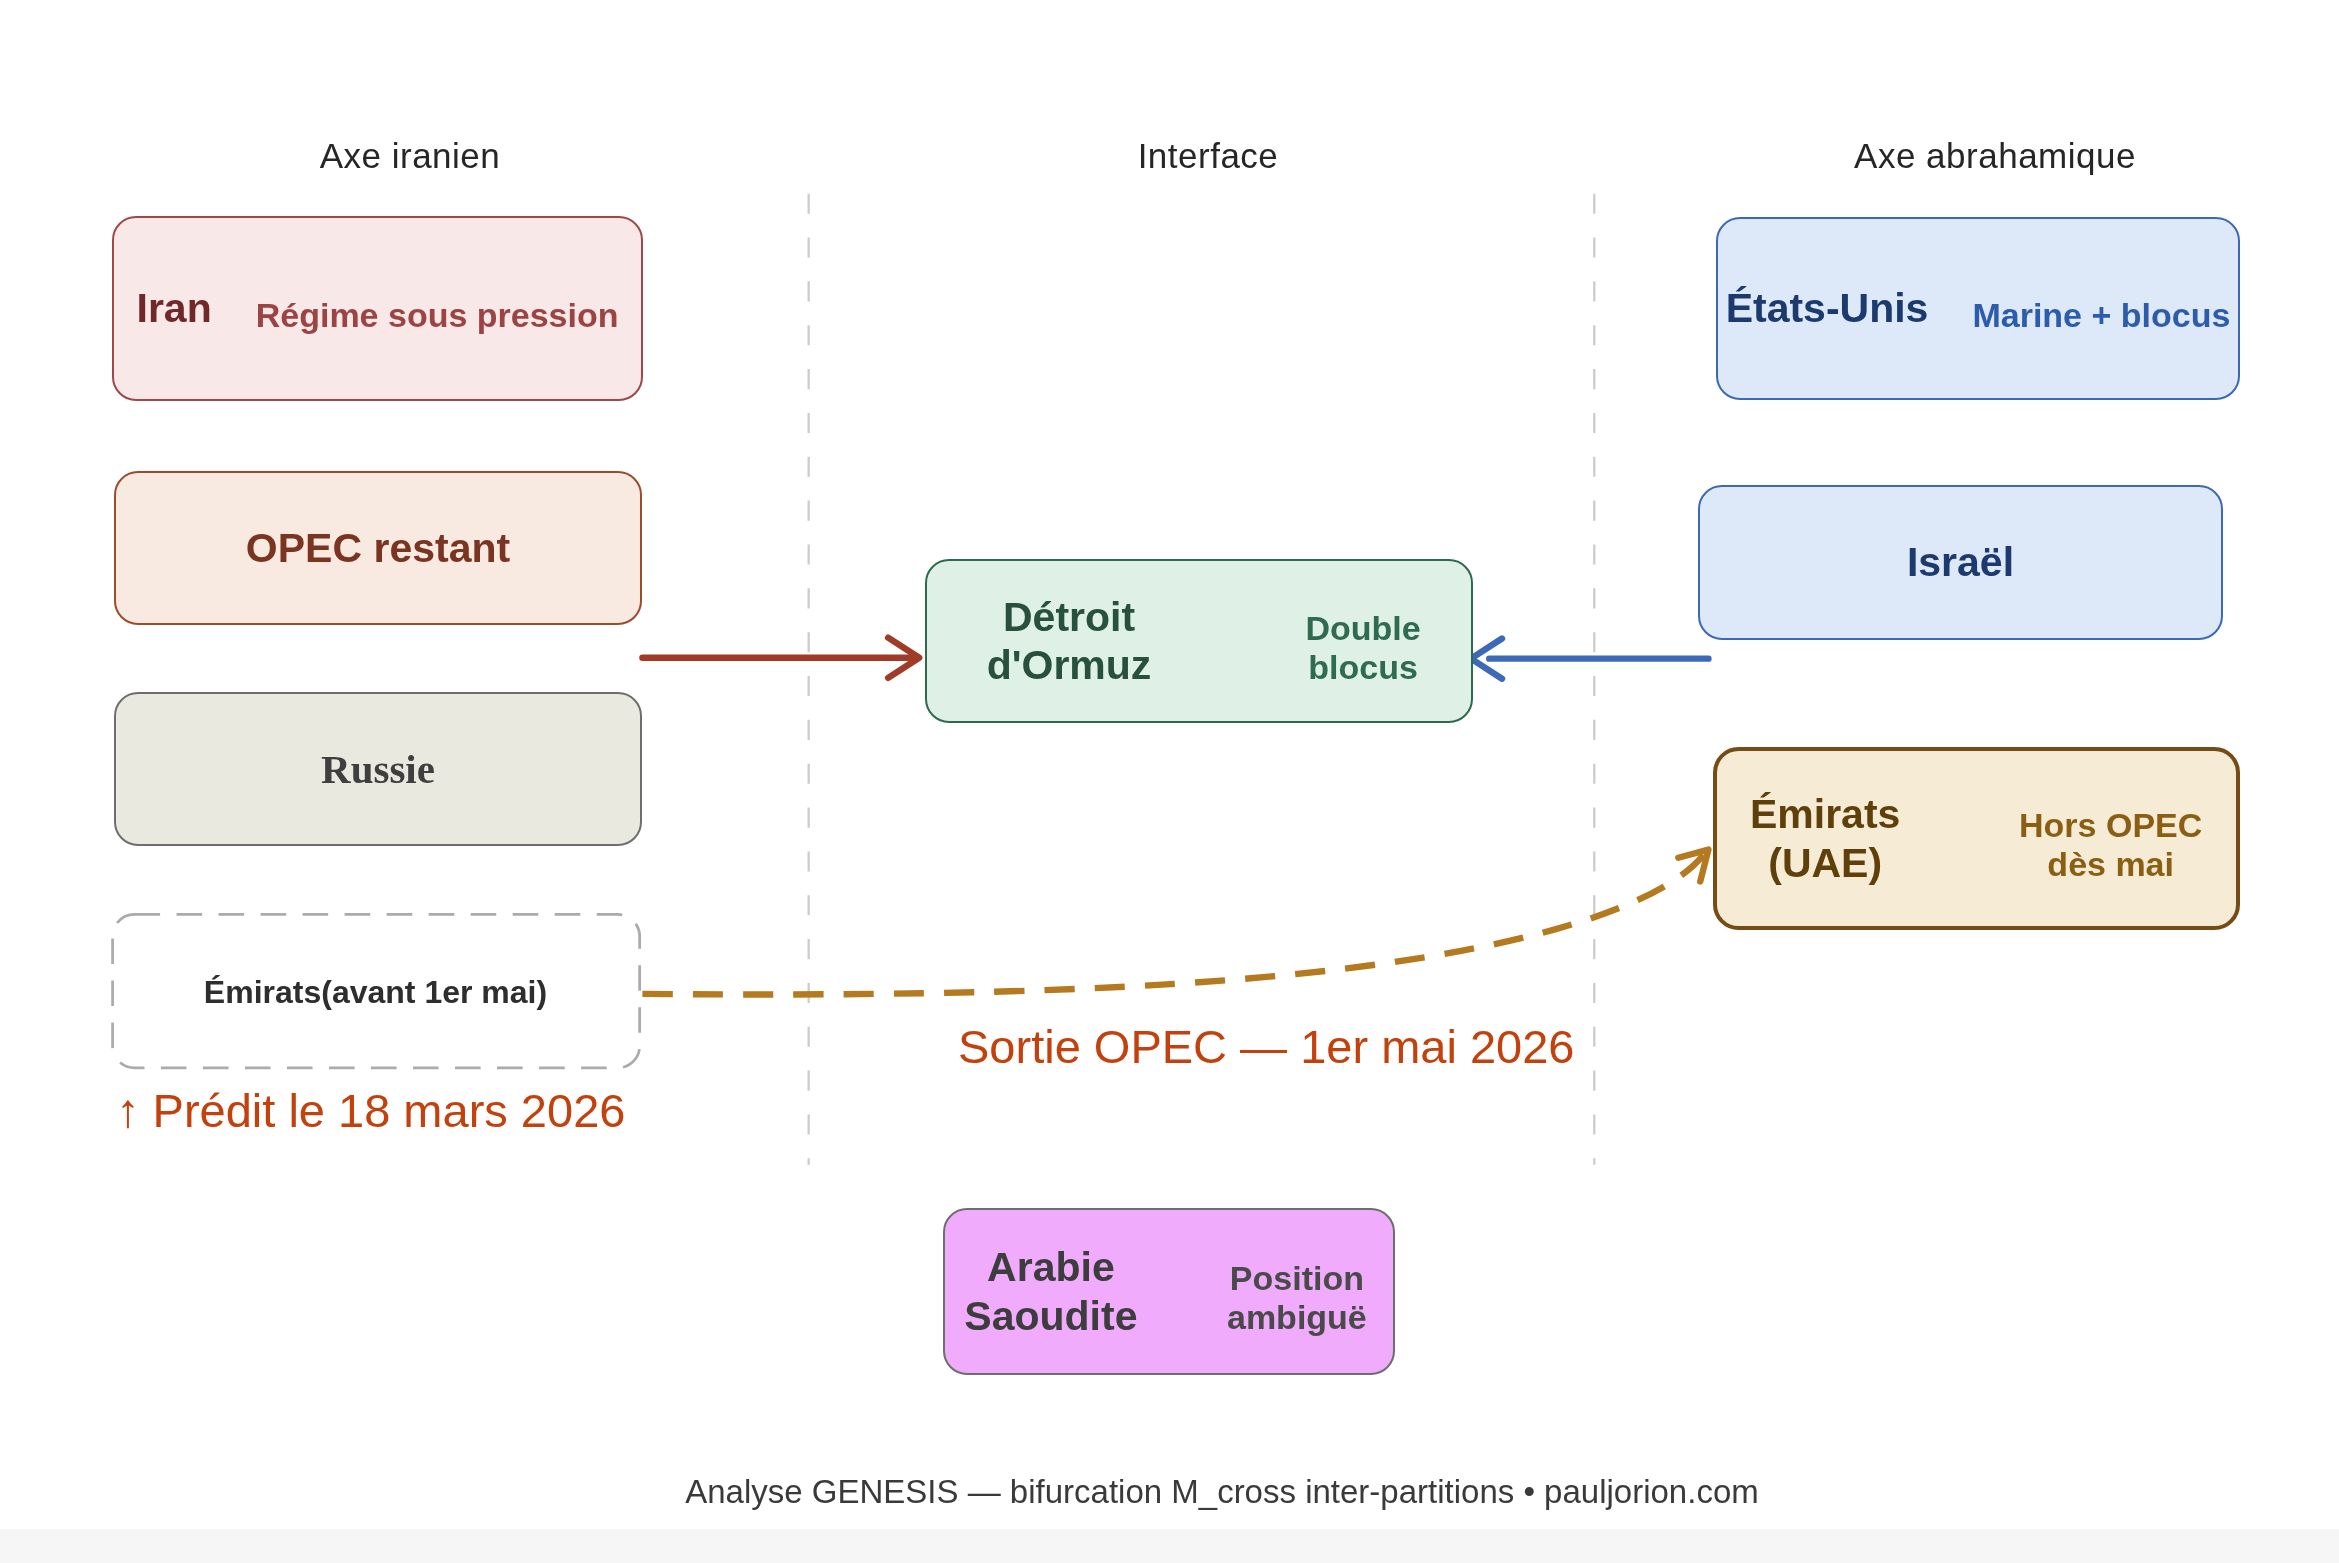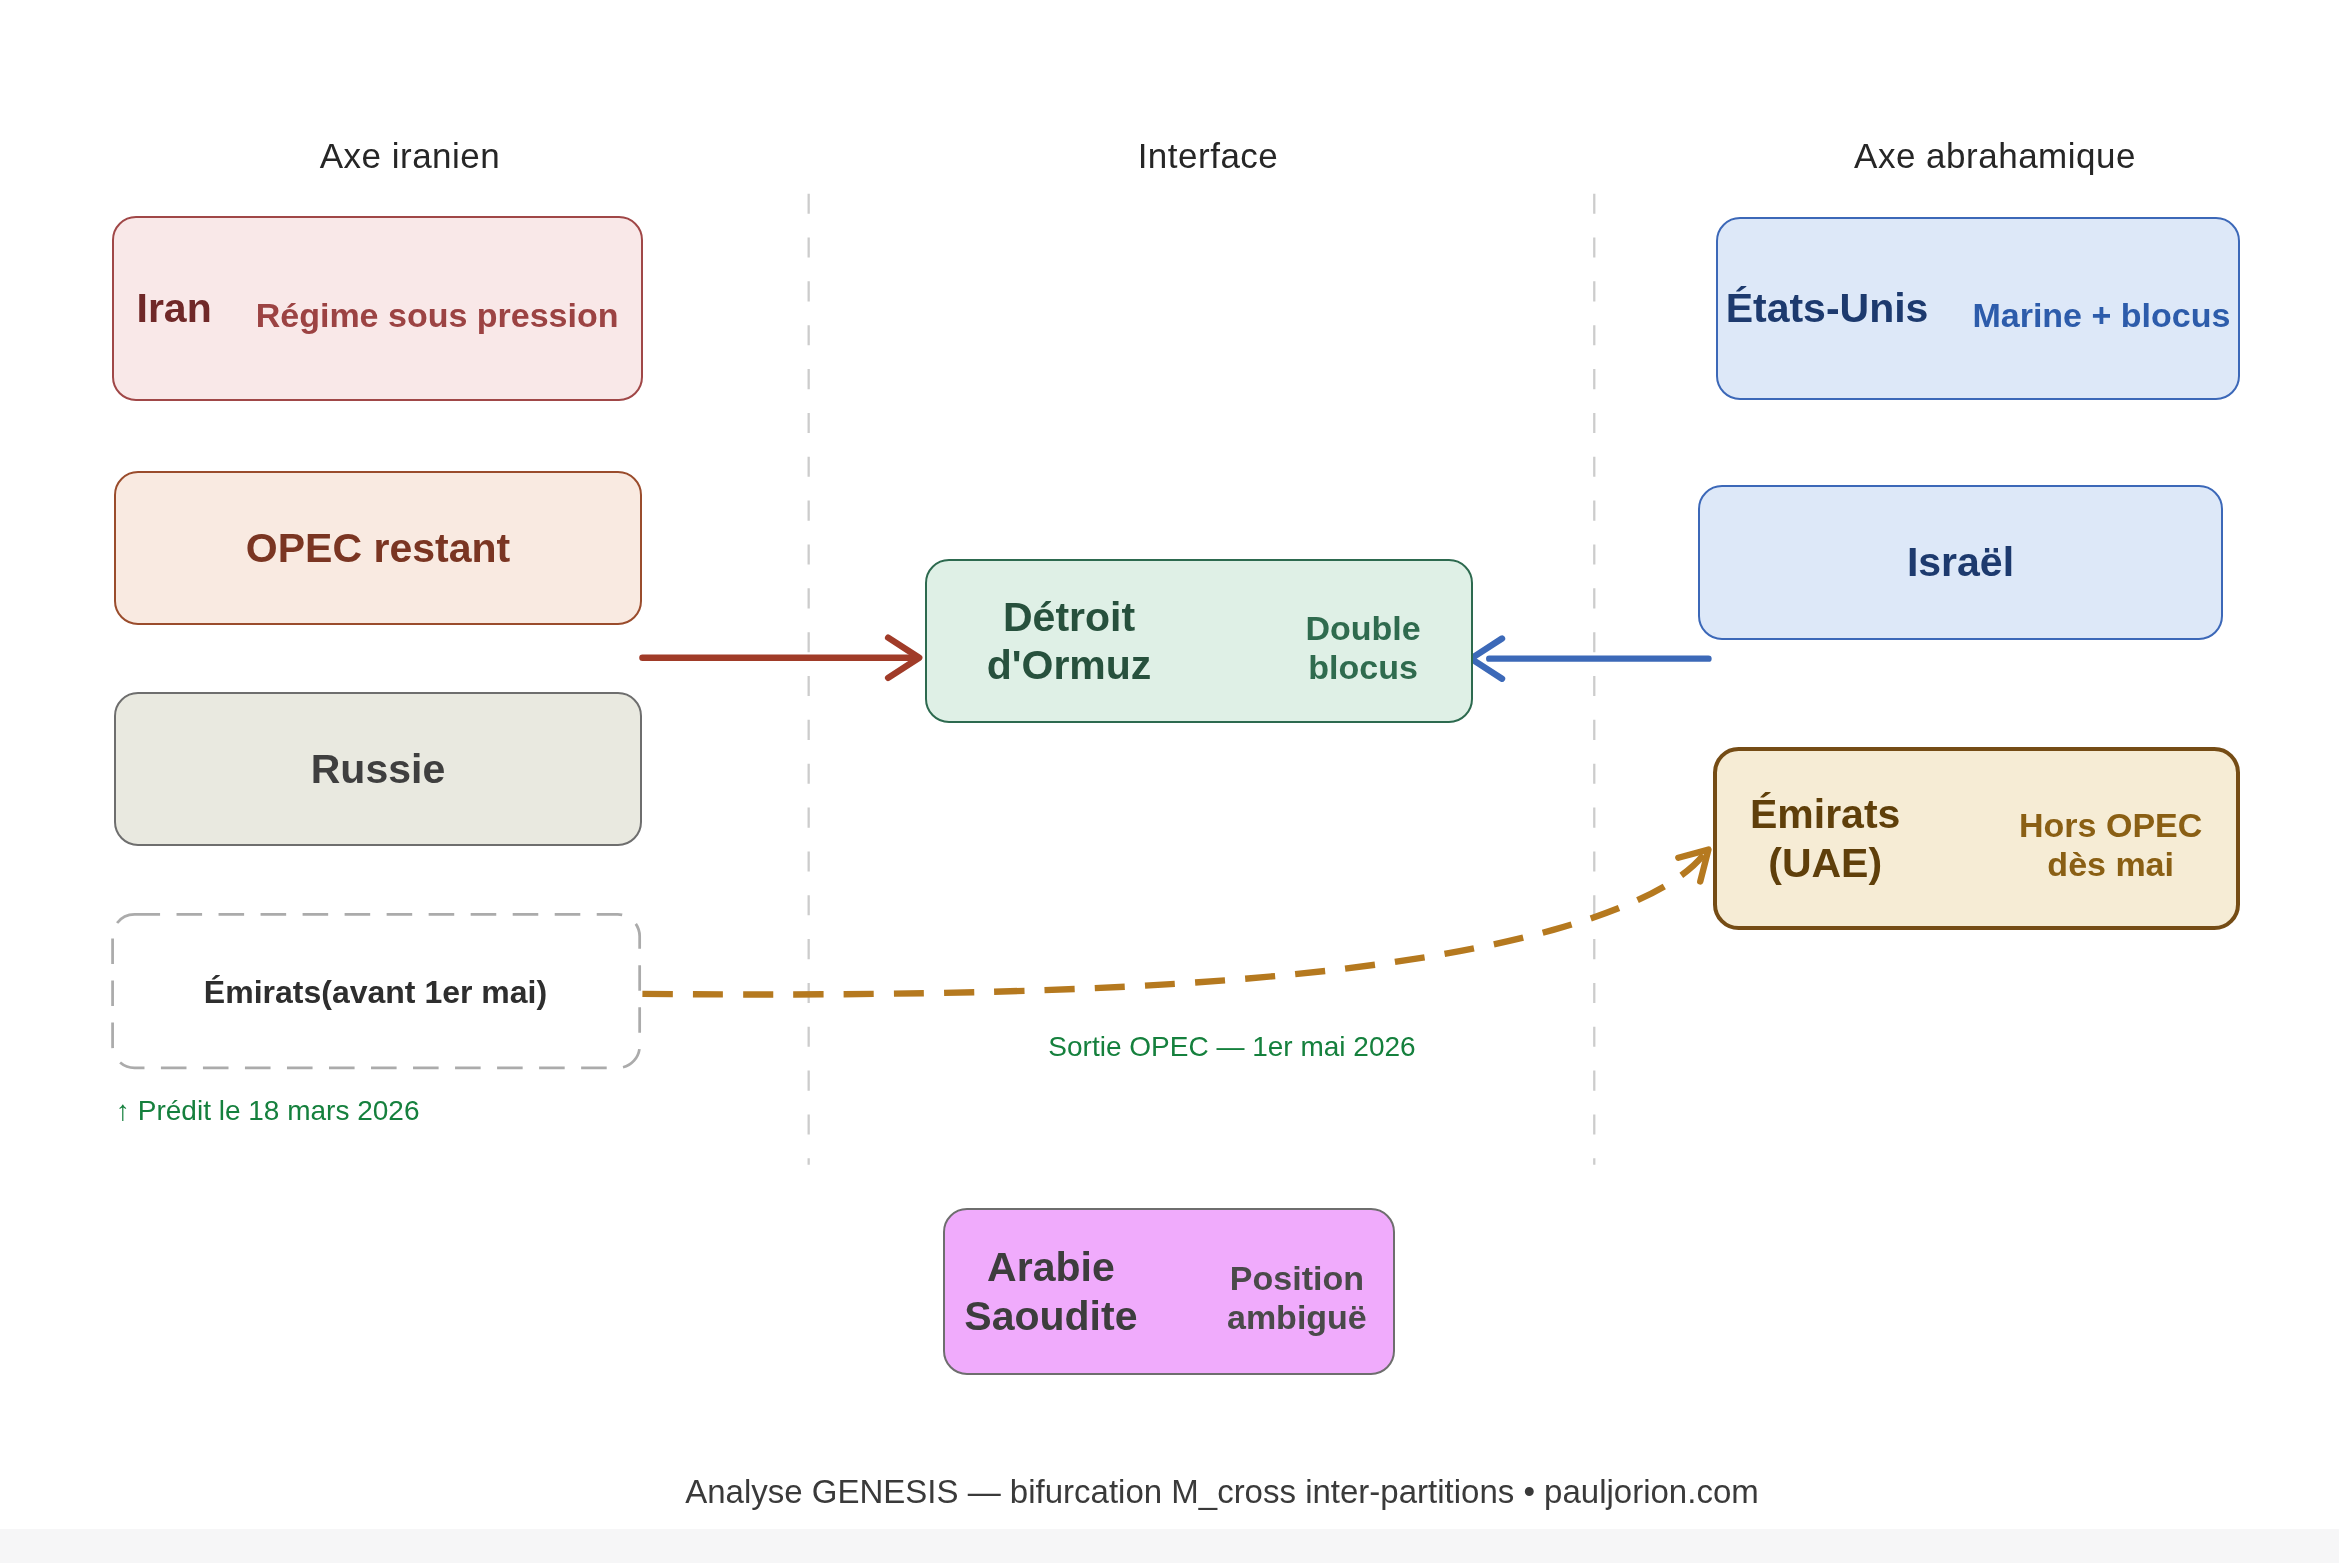--- a/index.html
+++ b/index.html
@@ -29,42 +29,42 @@
   }
   .node .t{font-size:41px;font-weight:700;line-height:1.18;}
   .node .s{font-size:34px;font-weight:700;line-height:1.15;margin-top:13.7px;margin-left:44px;}
 
   .n-iran{left:112px;top:216px;width:531px;height:185px;background:#f9e8e8;border:2.7px solid #a04747;}
   .n-iran .t{color:#702828;} .n-iran .s{color:#9c4343;}
 
   .n-opec{left:114px;top:471px;width:528px;height:154px;background:#f9eae1;border:2.7px solid #9a4c2c;}
   .n-opec .t{color:#7a3522;}
 
-  .n-russie{left:114px;top:692px;width:528px;height:154px;background:#e9e9e0;border:2.7px solid #6e6e6e;}
+  .n-russie{left:114px;top:692px;width:528px;height:154px;background:#e9e9e0;border:2.7px solid #6e6e6e;font-family:Liberation Serif, serif;}
   .n-russie .t{color:#3f3f3f;}
 
   .n-emirats-avant{left:112px;top:915px;width:527px;height:154px;background:transparent;border:none;border-radius:22px;}
   .n-emirats-avant .l1,.n-emirats-avant .l2{font-size:32px;font-weight:700;color:#2e2e2e;line-height:1.45;}
 
   .n-us{left:1716px;top:217px;width:524px;height:183px;background:#dde8f8;border:2.7px solid #3c68b8;}
   .n-us .t{color:#1d3a6e;} .n-us .s{color:#2d5cab;}
 
   .n-israel{left:1698px;top:469px;width:525px;height:155px;background:#dde8f8;border:2.7px solid #3c68b8;margin-top:16px;}
   .n-israel .t{color:#1d3a6e;}
 
   .n-uae{left:1713px;top:747px;width:527px;height:183px;background:#f6ecd5;border:4.6px solid #754c15;border-radius:25.6px;gap:8px;}
   .n-uae .t{color:#5f3f0a;} .n-uae .s{color:#8a5f14;}
 
   .n-ormuz{left:925px;top:559px;width:548px;height:164px;background:#dff0e6;border:2.7px solid #2d6a4f;}
   .n-ormuz .t{color:#27513d;} .n-ormuz .s{color:#2f6b4e;}
 
   .n-saoudite{left:943px;top:1208px;width:452px;height:167px;background:#f0abfc;border:2.7px solid #6e6e6e;}
   .n-saoudite .t{color:#3d3d3d;} .n-saoudite .s{color:#4a4a4a;}
 
-  .ann{position:absolute;font-size:28px;color:#15803d;line-height:42px;white-space:nowrap;}
+  .ann{position:absolute;font-size:47px;color:#c2410c;line-height:42px;white-space:nowrap;}
   .ann-predit{left:116px;top:1090px;}
   .ann-sortie{left:958px;top:1026px;width:548px;text-align:center;}
 
   .footer{
     position:absolute;left:491px;top:1471px;width:1462px;text-align:center;
     font-size:33px;color:#3a3a3a;line-height:42px;white-space:nowrap;
   }
   .bottom-strip{position:absolute;left:0;top:1529px;width:2339px;height:35px;background:#f6f6f7;}
 </style>
 </head>

